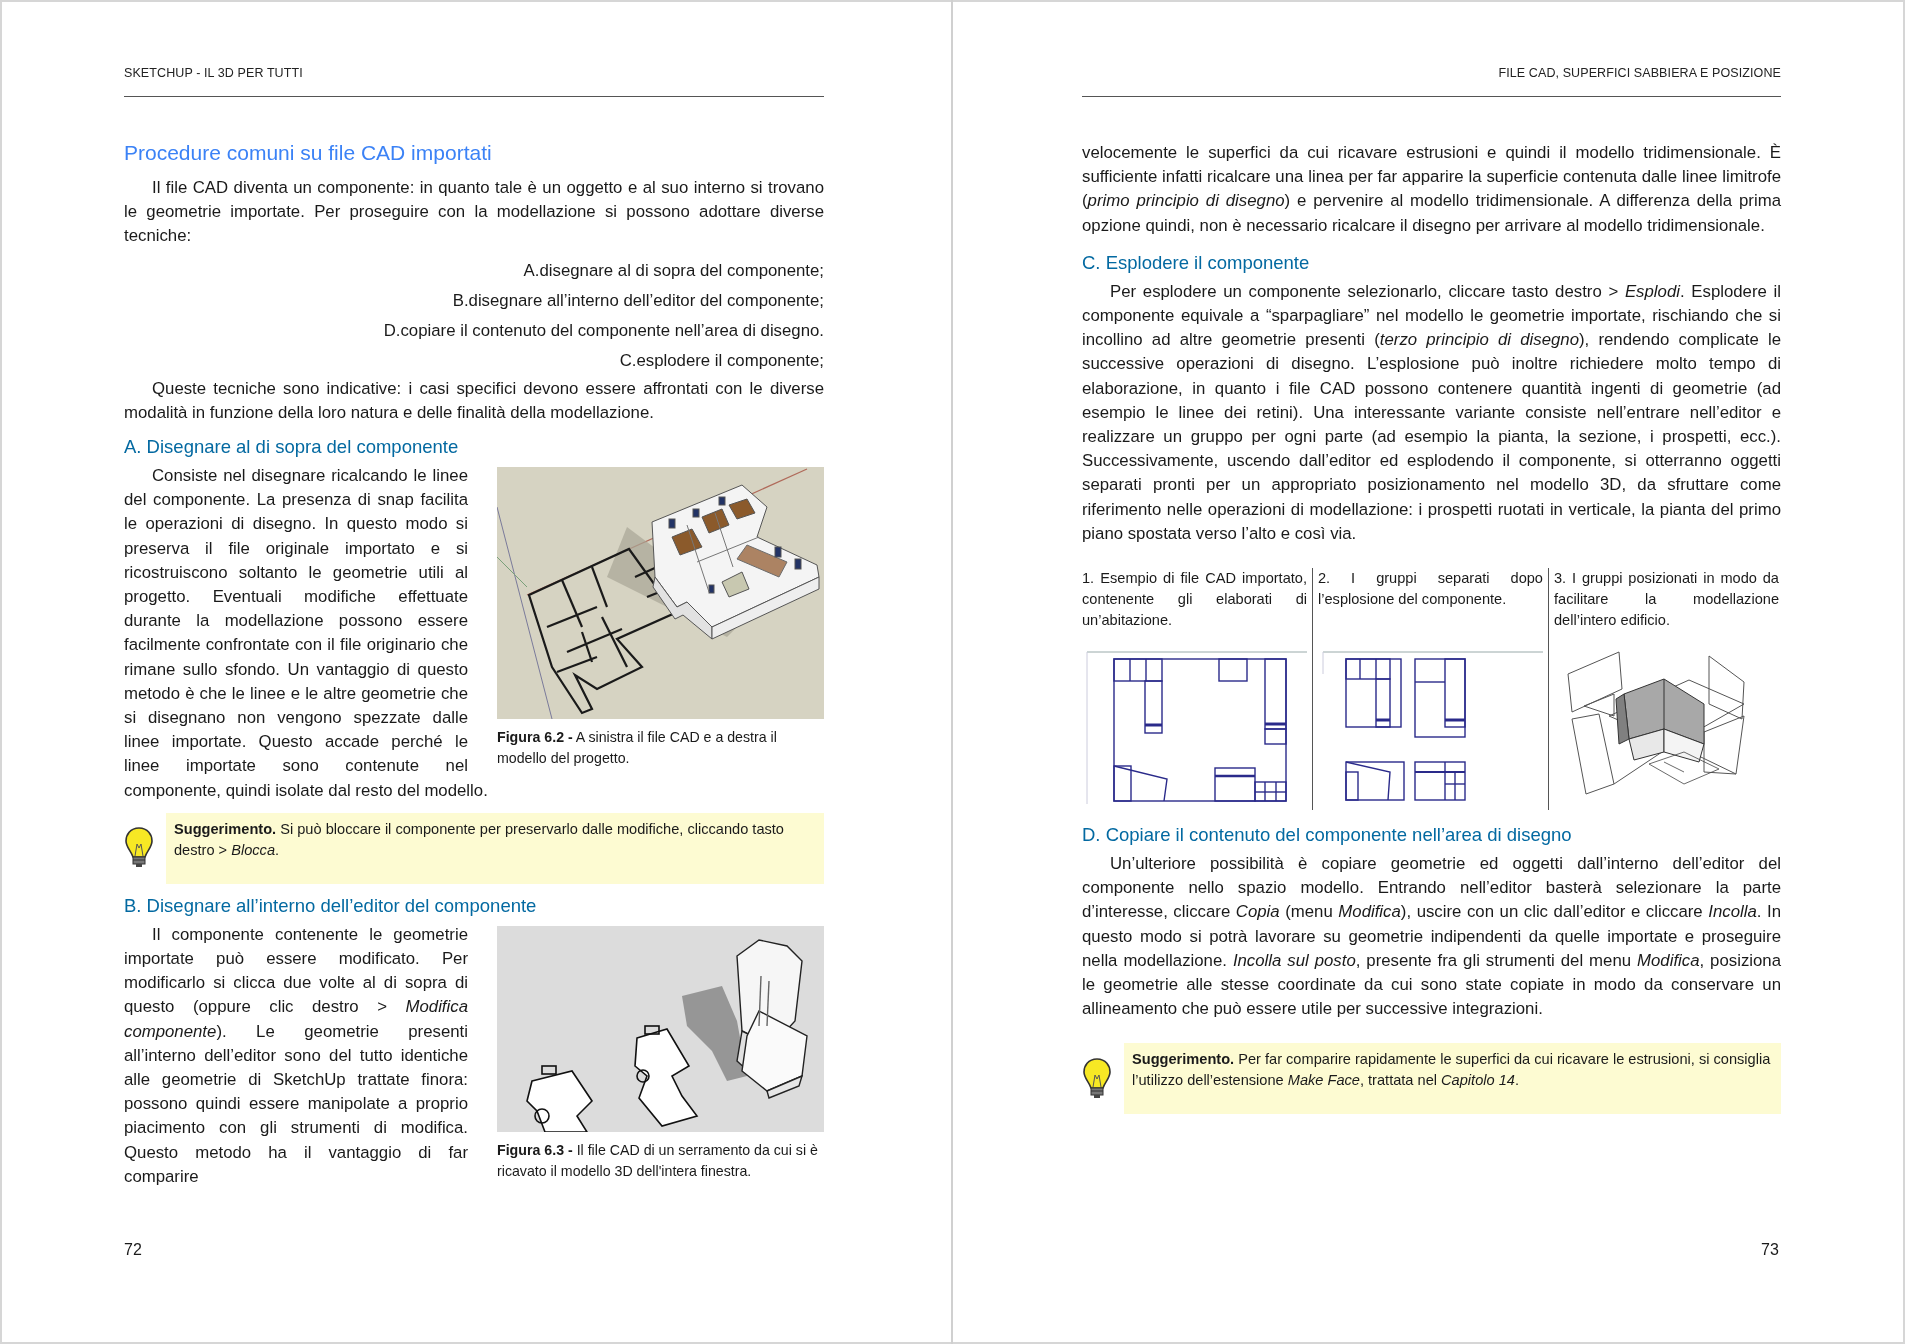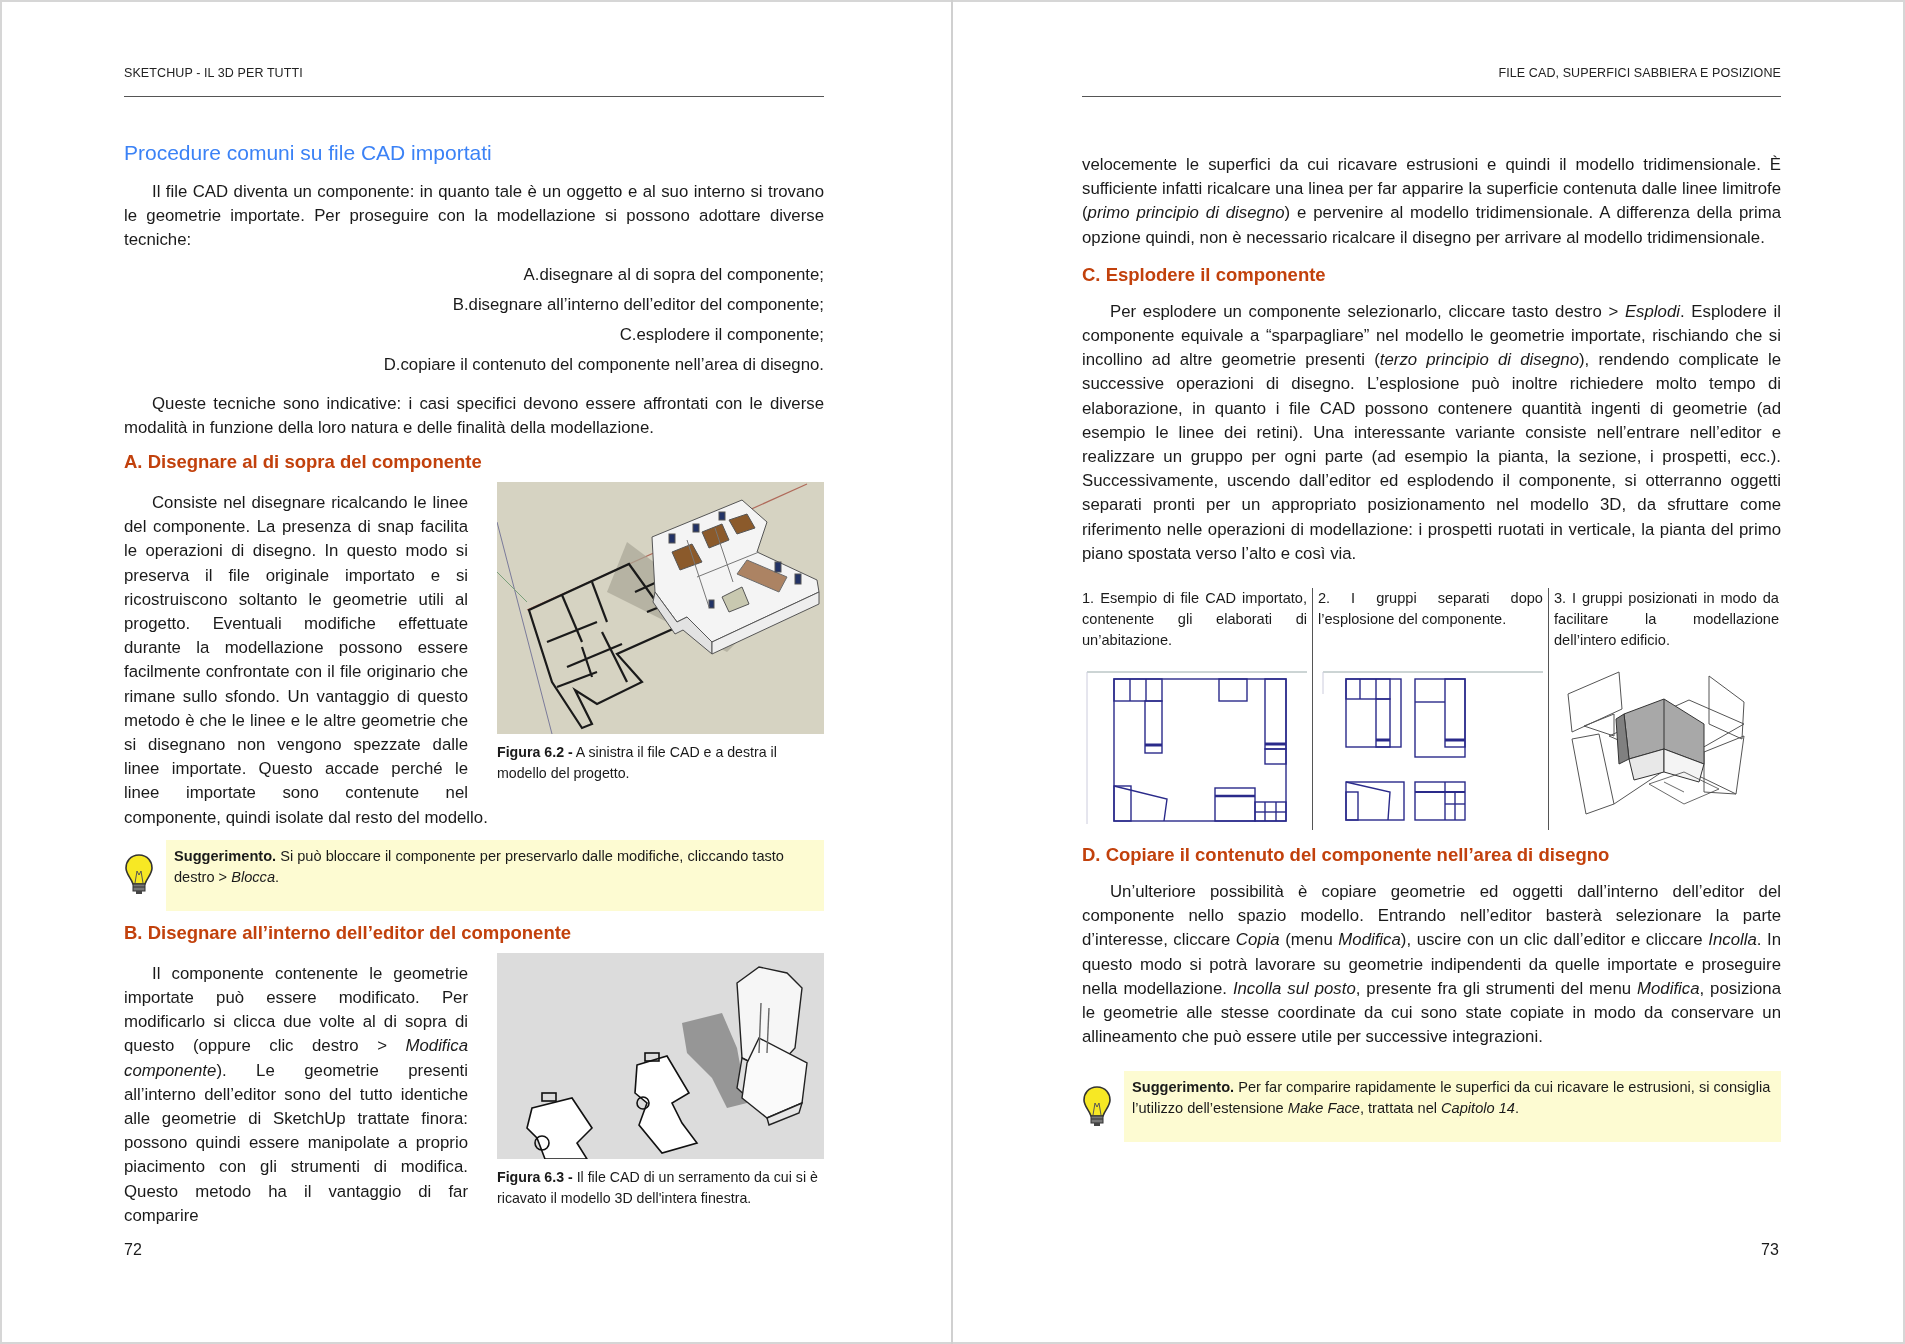--- a/index.html
+++ b/index.html
@@ -13,22 +13,22 @@
 
   .running-head { position: absolute; top: 66px; font-size: 12.5px; letter-spacing: 0.1px; color: #222; border-bottom: 1px solid #555; padding-bottom: 16px; }
   .left .running-head { left: 124px; width: 700px; }
   .right .running-head { left: 129px; width: 699px; text-align: right; }
 
   .content { position: absolute; font-size: 16.8px; line-height: 24.2px; }
   .left .content { left: 124px; top: 138px; width: 700px; }
   .right .content { left: 129px; top: 141px; width: 699px; }
 
   h1.chapter-title { font-weight: normal; font-size: 21px; color: #3b82f6; line-height: 30px; margin-bottom: 8px; }
-  h2.section-title { font-weight: bold; font-size: 18.5px; color: #c2410c; line-height: 26px; margin: 9px 0 4px 0; }
-  p.body { text-align: justify; text-indent: 28px; margin-top: 12px; }
+  h2.section-title { font-weight: normal; font-size: 18.5px; color: #0369a1; line-height: 26px; margin: 9px 0 4px 0; }
+  p.body { text-align: justify; text-indent: 28px; }
   p.noindent { text-indent: 0; }
   ul.techniques { list-style: none; margin: 7px 0 1px 0; }
   ul.techniques li { line-height: 30px; text-align: right; }
   ul.techniques .letter { display: inline-block; width: 25px; }
   em { font-style: italic; }
   b { font-weight: bold; }
 
   .float-block { position: relative; overflow: hidden; }
   .float-fig { float: right; width: 338px; margin: 3px 0 4px 18px; padding-left: 11px; }
   .fig-img { width: 338px; position: relative; overflow: hidden; }
@@ -59,22 +59,22 @@
 <div class="page left">
   <div class="running-head">SKETCHUP - IL 3D PER TUTTI</div>
 
   <div class="content">
     <h1 class="chapter-title">Procedure comuni su file CAD importati</h1>
     <p class="body">Il file CAD diventa un componente: in quanto tale è un oggetto e al suo interno si trovano le geometrie importate. Per proseguire con la modellazione si possono adottare diverse tecniche:</p>
 
     <ul class="techniques">
       <li><span class="letter">A.</span><span>disegnare al di sopra del componente;</span></li>
       <li><span class="letter">B.</span><span>disegnare all’interno dell’editor del componente;</span></li>
+      <li><span class="letter">D.</span><span>copiare il contenuto del componente nell’area di disegno.</span></li>
       <li><span class="letter">C.</span><span>esplodere il componente;</span></li>
-      <li><span class="letter">D.</span><span>copiare il contenuto del componente nell’area di disegno.</span></li>
     </ul>
 
     <p class="body">Queste tecniche sono indicative: i casi specifici devono essere affrontati con le diverse modalità in funzione della loro natura e delle finalità della modellazione.</p>
 
     <h2 class="section-title">A.  Disegnare al di sopra del componente</h2>
 
     <div class="float-block">
       <div class="float-fig">
         <div class="fig-img" style="height:252px;">
           <svg width="338" height="252" viewBox="0 0 338 252">

